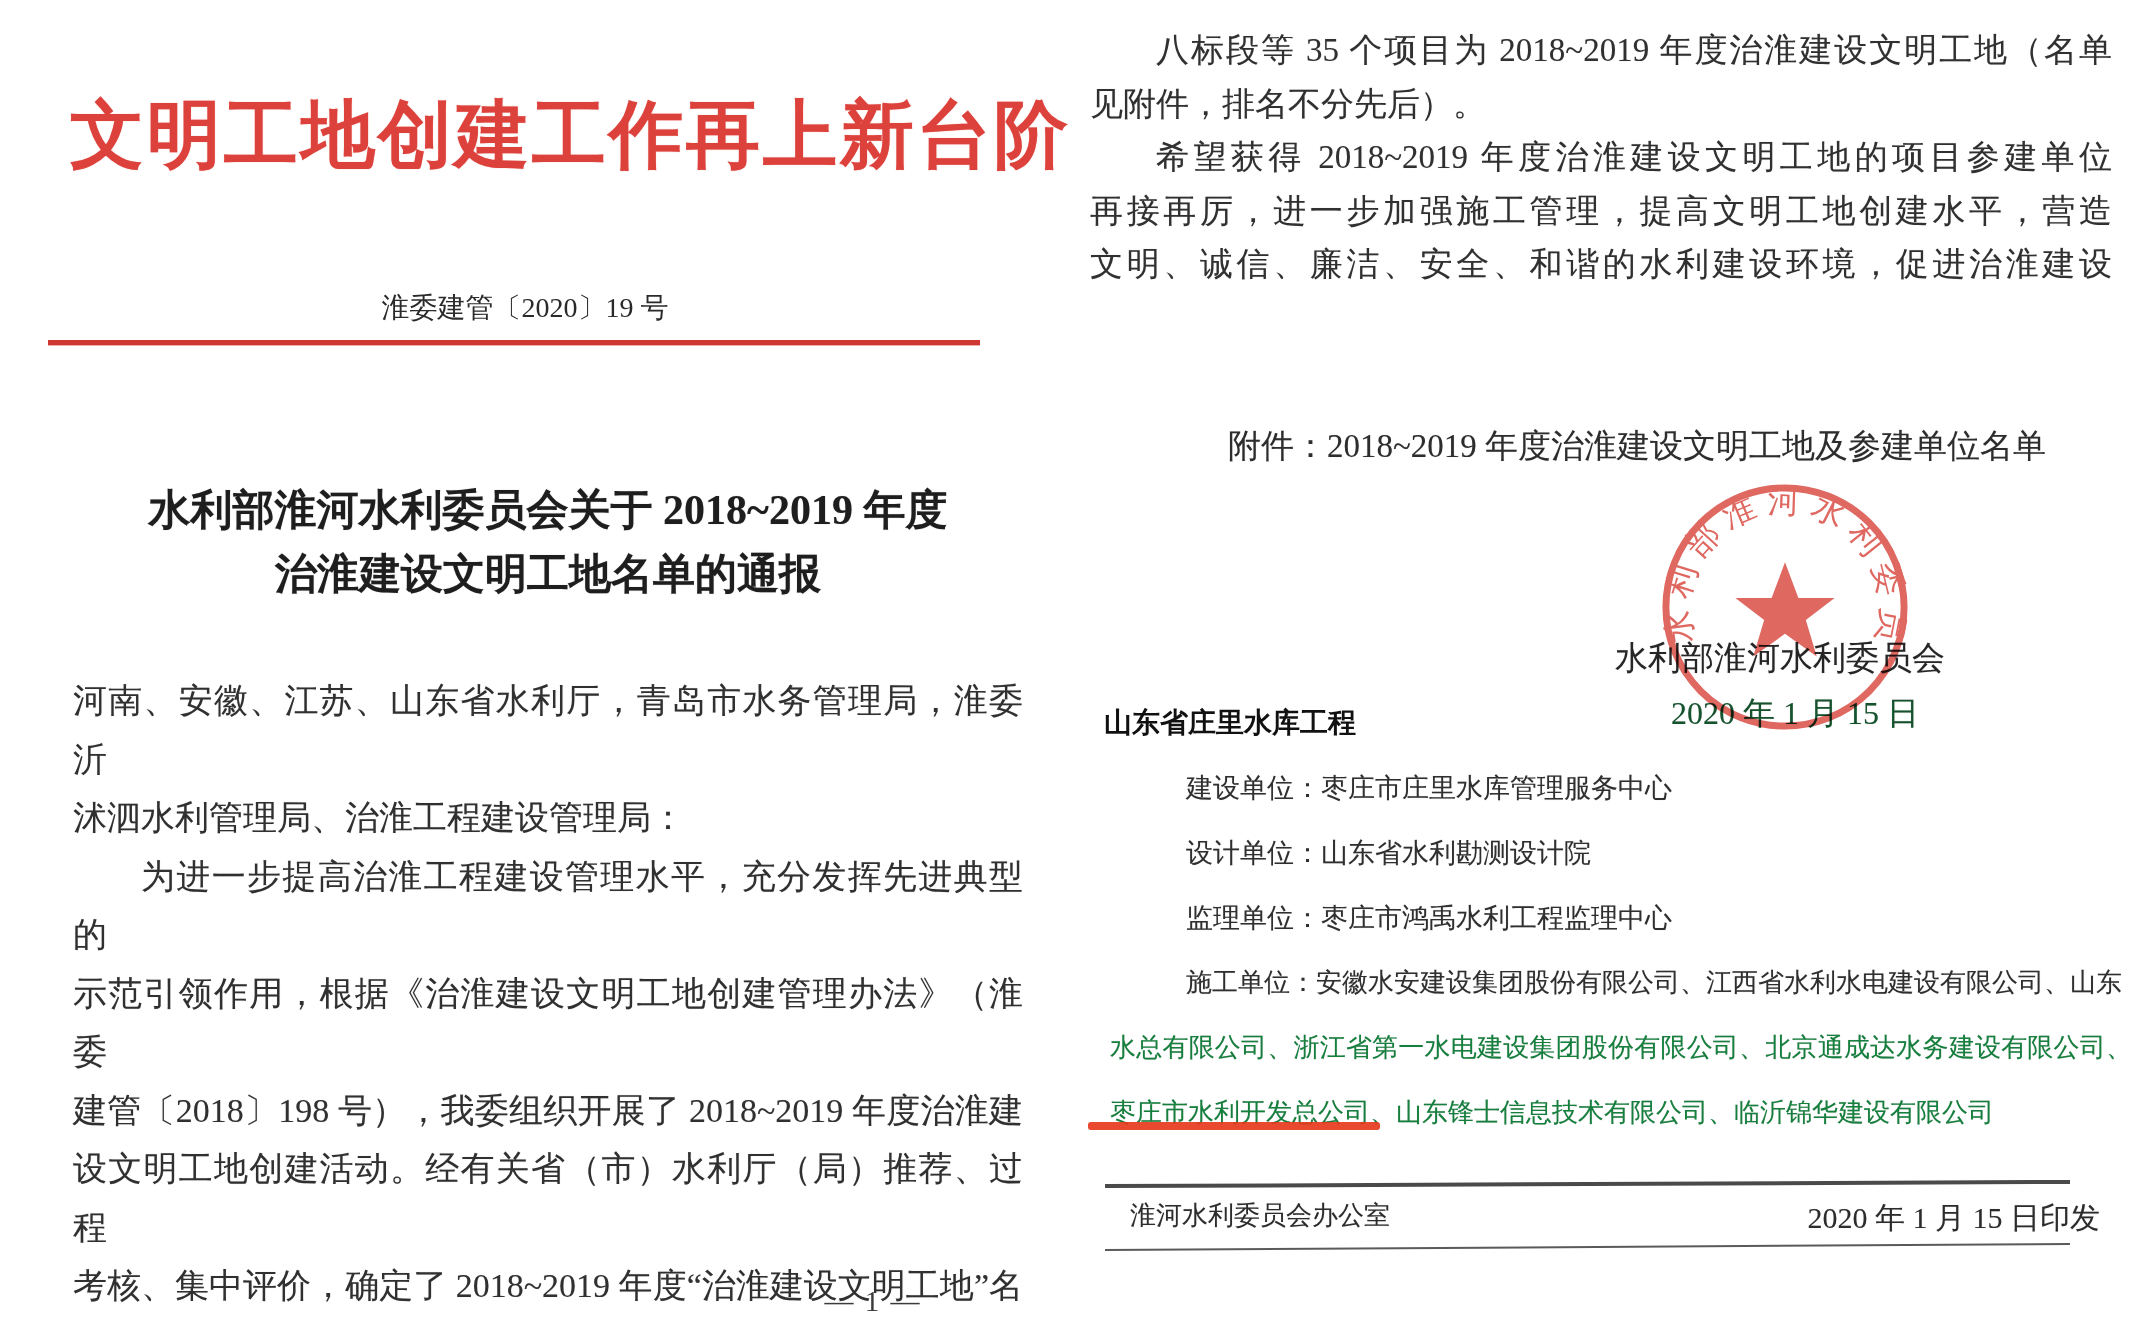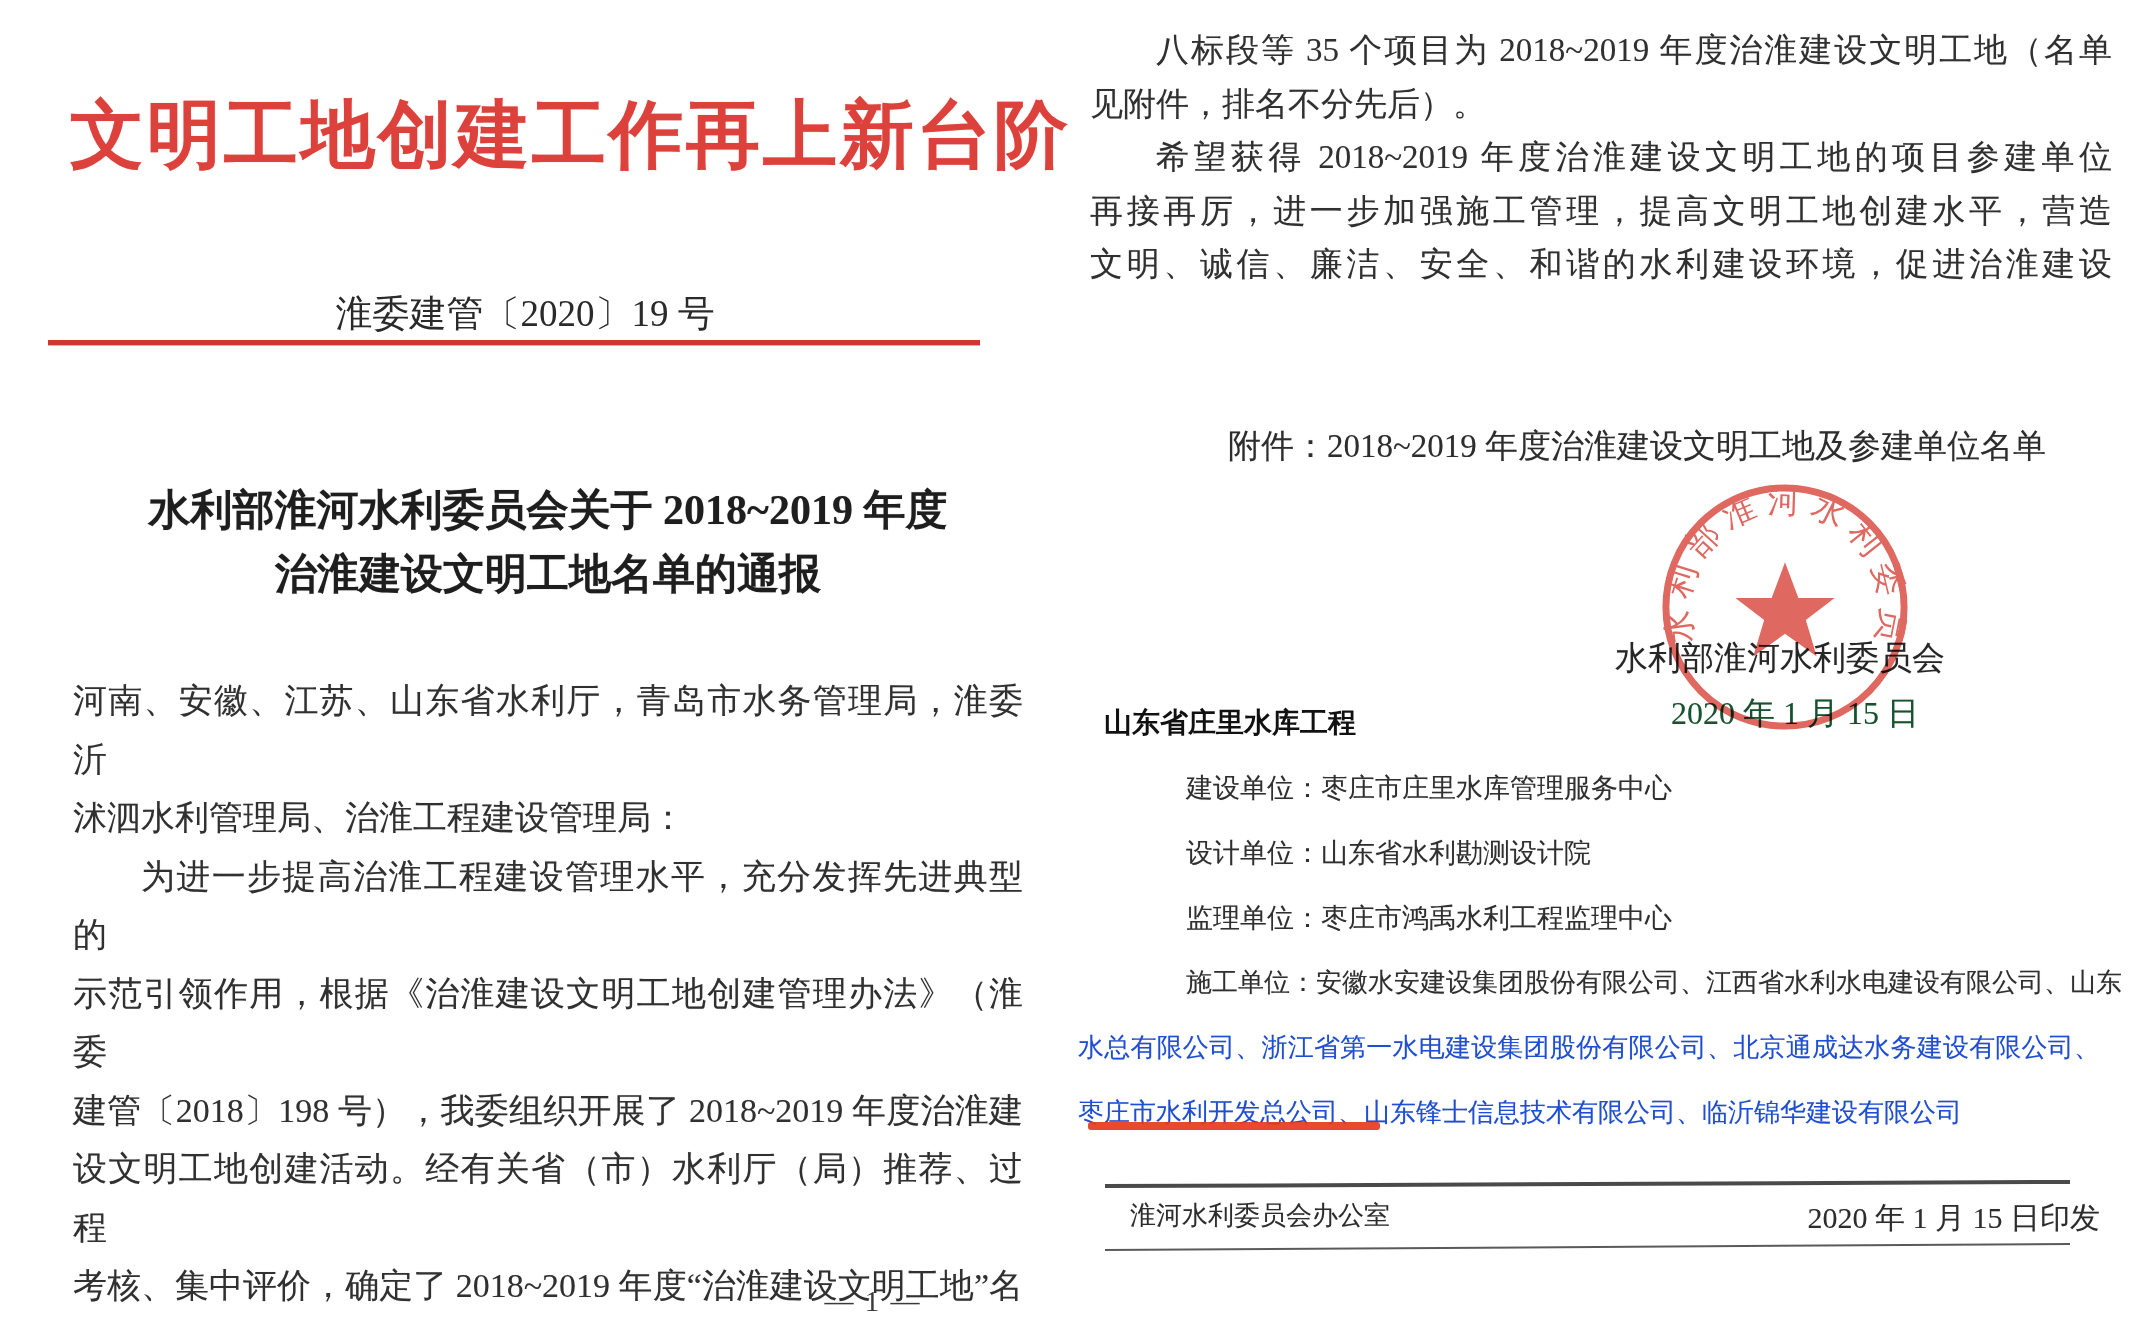--- a/index.html
+++ b/index.html
@@ -12,21 +12,21 @@
   .abs{position:absolute;}
   
   .red-header{
     left:70px;top:86px;width:945px;text-align:center;
     font-size:74px;font-weight:bold;letter-spacing:3px;
     color:#dd413b;text-shadow:0 0 1px rgba(221,65,59,.55);
     white-space:nowrap;
   }
   .doc-number{
     left:225px;top:289px;width:600px;text-align:center;
-    font-size:37px;color:#2a2a2a;white-space:nowrap;
+    font-size:28px;color:#2a2a2a;white-space:nowrap;
   }
   .red-rule{
     left:48px;top:340px;width:932px;height:5px;
     background:#cf3732;box-shadow:0 1px 0 rgba(207,55,50,.4);
   }
   .doc-title{
     left:73px;top:478px;width:950px;text-align:center;
     font-size:42px;font-weight:bold;line-height:64px;color:#1e1e1e;
     text-shadow:0 0 1px rgba(0,0,0,.35);white-space:nowrap;
   }
@@ -72,21 +72,21 @@
   }
   .unit-line{
     left:1186px;font-size:27px;color:#2f2f2f;white-space:nowrap;
     text-shadow:0 0 1px rgba(0,0,0,.22);
   }
   .u1{top:770px;}
   .u2{top:835px;}
   .u3{top:900px;}
   .u4{top:965px;font-size:26px;}
   .cont-line{
-    left:1078px;width:1022px;font-size:26px;color:#1d4ed8;
+    left:1110px;width:1022px;font-size:26px;color:#15803d;
     text-shadow:0 0 1px rgba(0,0,0,.22);
   }
   .c1{top:1030px;text-align:justify;text-align-last:justify;}
   .c2{top:1095px;white-space:nowrap;}
   .red-underline{
     left:1088px;top:1122px;width:292px;height:8px;
     background:#e6391d;border-radius:3px;opacity:.92;
   }
   .footer-rule-top{
     left:1105px;top:1182px;width:965px;height:4px;background:#4a4a4a;

